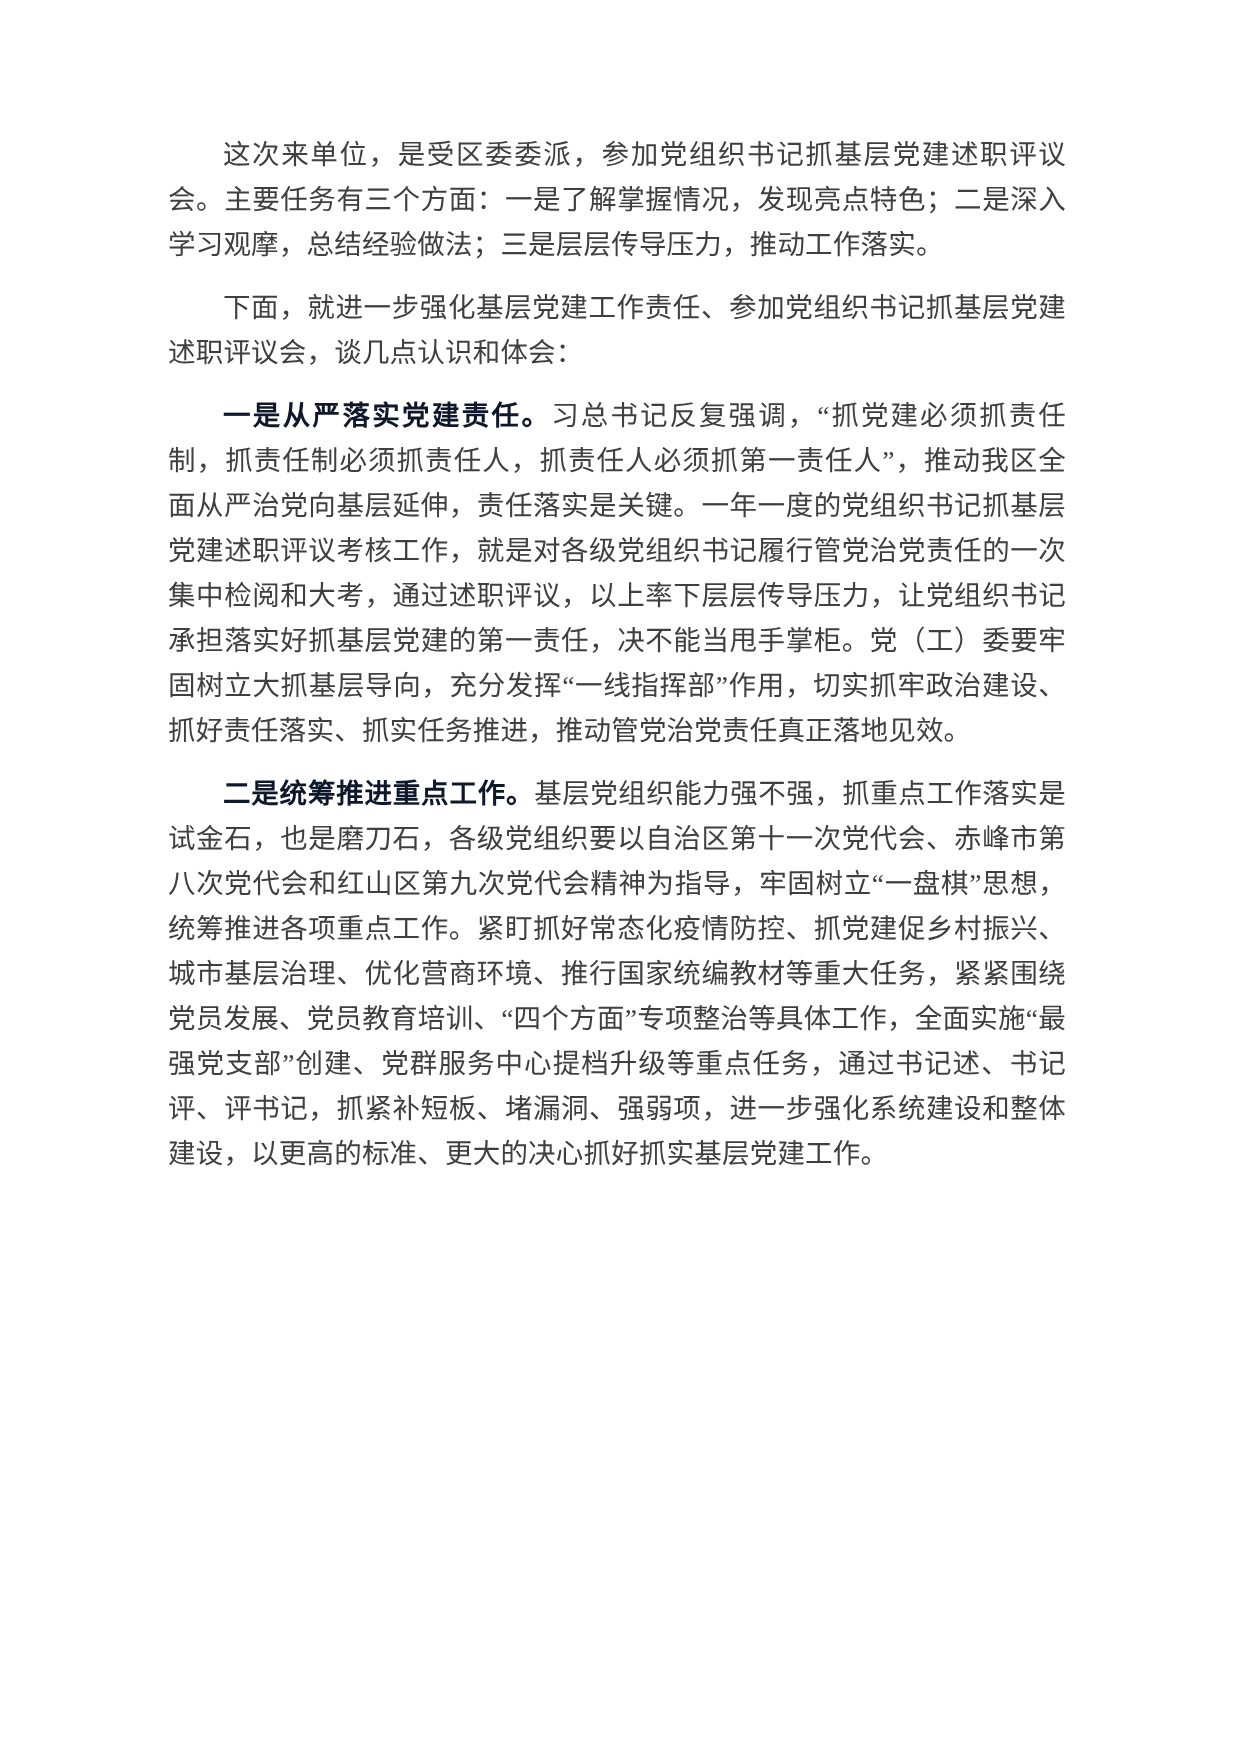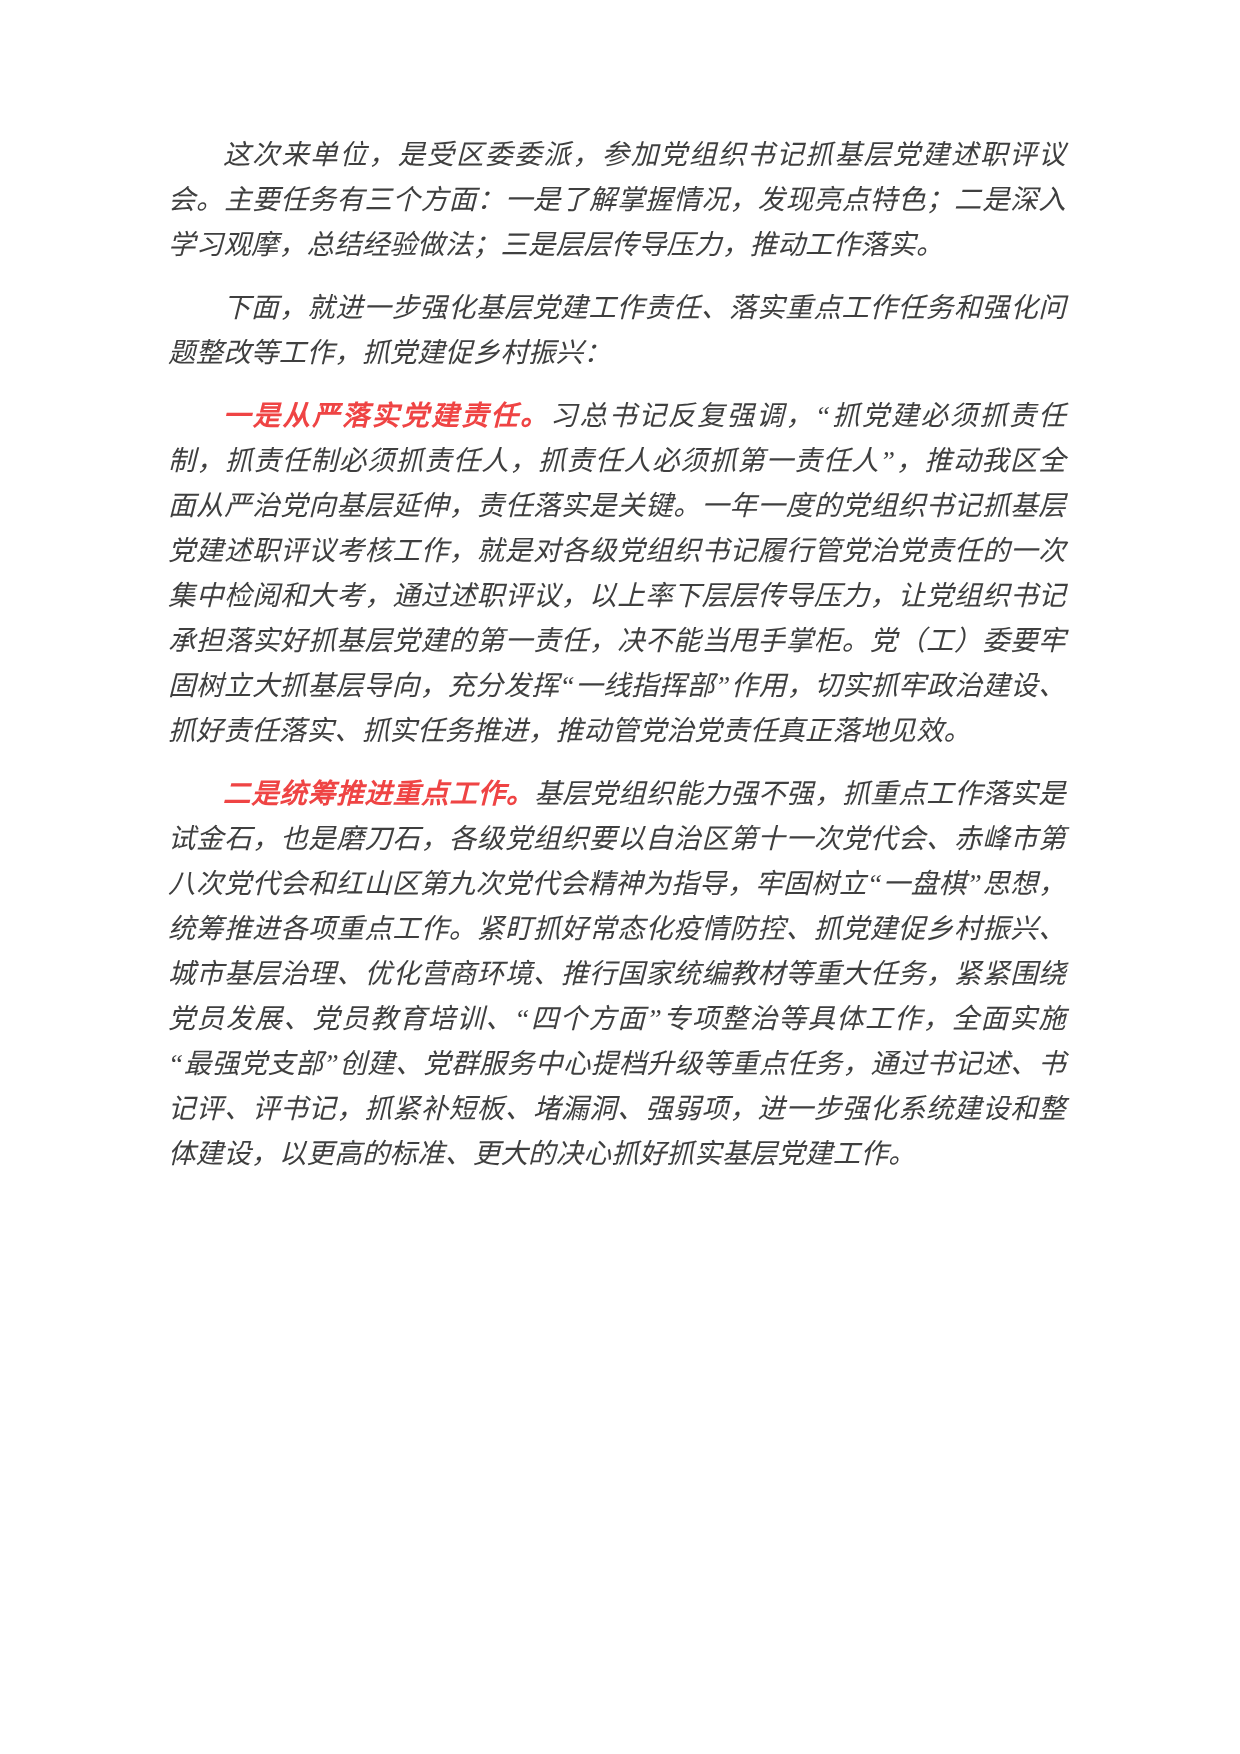--- a/index.html
+++ b/index.html
@@ -15,21 +15,20 @@
     font-family: "Liberation Serif", "DejaVu Serif", serif;
     color: #3b3b3b;
     -webkit-font-smoothing: antialiased;
   }
   .page {
     position: relative;
     width: 1240px;
     height: 1754px;
     background: #ffffff;
     box-sizing: border-box;
-    font-style: italic;
   }
   .doc-body {
     position: absolute;
     left: 168px;
     top: 132px;
     width: 898px;
   }
   p.para {
     margin: 0 0 8px 0;
     font-size: 27.5px;
@@ -39,38 +38,38 @@
     text-indent: 2em;
     letter-spacing: 0.2px;
     color: #3f3f3f;
     word-break: break-all;
   }
   p.para.spaced {
     margin-bottom: 18px;
   }
   p.para .lead {
     font-weight: bold;
-    color: #ef4444;
+    color: #0f172a;
     letter-spacing: 0.5px;
   }
 </style>
 </head>
 <body>
 
 <div class="page">
   <div class="doc-body">
 
     <p class="para spaced">
       <span>这次来单位，是受区委委派，参加党组织书记抓基层党建述职评议会。主要任务有三个方面：一是了解掌握情况，发现亮点特色；二是深入学习观摩，总结经验做法；三是层层传导压力，推动工作落实。</span>
     </p>
 
 
 
     <p class="para spaced">
-      <span>下面，就进一步强化基层党建工作责任、落实重点工作任务和强化问题整改等工作，抓党建促乡村振兴：</span>
+      <span>下面，就进一步强化基层党建工作责任、参加党组织书记抓基层党建述职评议会，谈几点认识和体会：</span>
     </p>
 
     <p class="para spaced">
       <span class="lead">一是从严落实党建责任。</span><span>习总书记反复强调，“抓党建必须抓责任制，抓责任制必须抓责任人，抓责任人必须抓第一责任人”，推动我区全面从严治党向基层延伸，责任落实是关键。一年一度的党组织书记抓基层党建述职评议考核工作，就是对各级党组织书记履行管党治党责任的一次集中检阅和大考，通过述职评议，以上率下层层传导压力，让党组织书记承担落实好抓基层党建的第一责任，决不能当甩手掌柜。党（工）委要牢固树立大抓基层导向，充分发挥“一线指挥部”作用，切实抓牢政治建设、抓好责任落实、抓实任务推进，推动管党治党责任真正落地见效。</span>
     </p>
 
     <p class="para spaced">
       <span class="lead">二是统筹推进重点工作。</span><span>基层党组织能力强不强，抓重点工作落实是试金石，也是磨刀石，各级党组织要以自治区第十一次党代会、赤峰市第八次党代会和红山区第九次党代会精神为指导，牢固树立“一盘棋”思想，统筹推进各项重点工作。紧盯抓好常态化疫情防控、抓党建促乡村振兴、城市基层治理、优化营商环境、推行国家统编教材等重大任务，紧紧围绕党员发展、党员教育培训、“四个方面”专项整治等具体工作，全面实施“最强党支部”创建、党群服务中心提档升级等重点任务，通过书记述、书记评、评书记，抓紧补短板、堵漏洞、强弱项，进一步强化系统建设和整体建设，以更高的标准、更大的决心抓好抓实基层党建工作。</span>
     </p>
 

